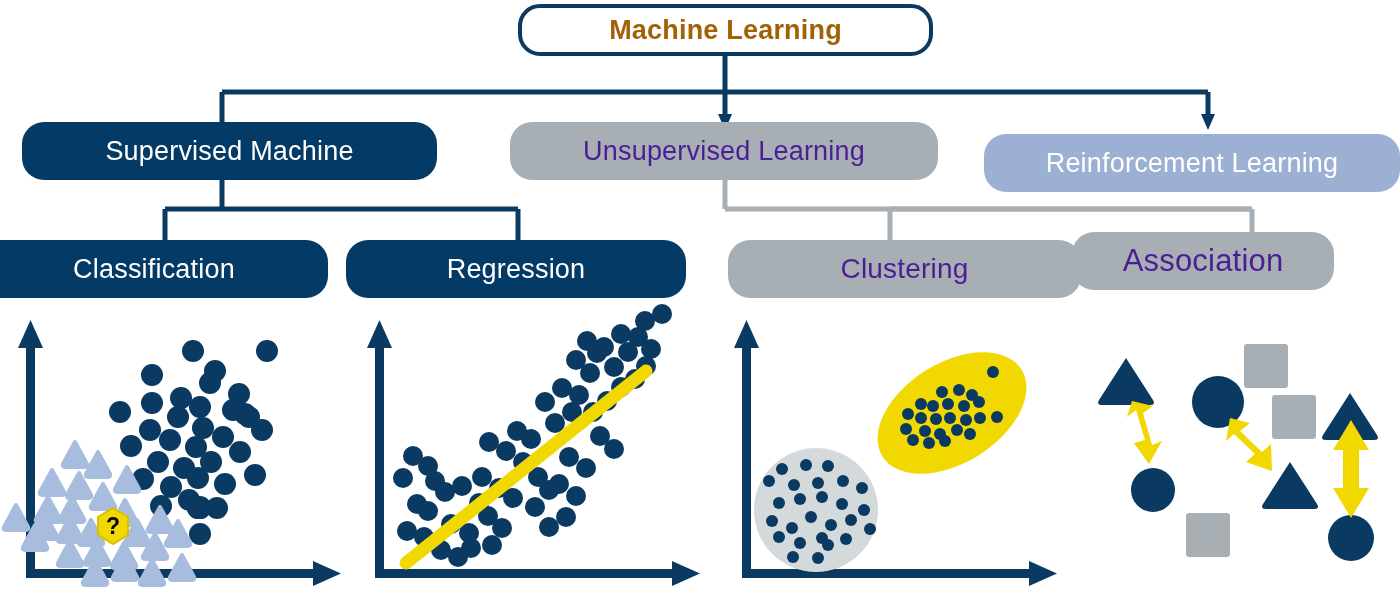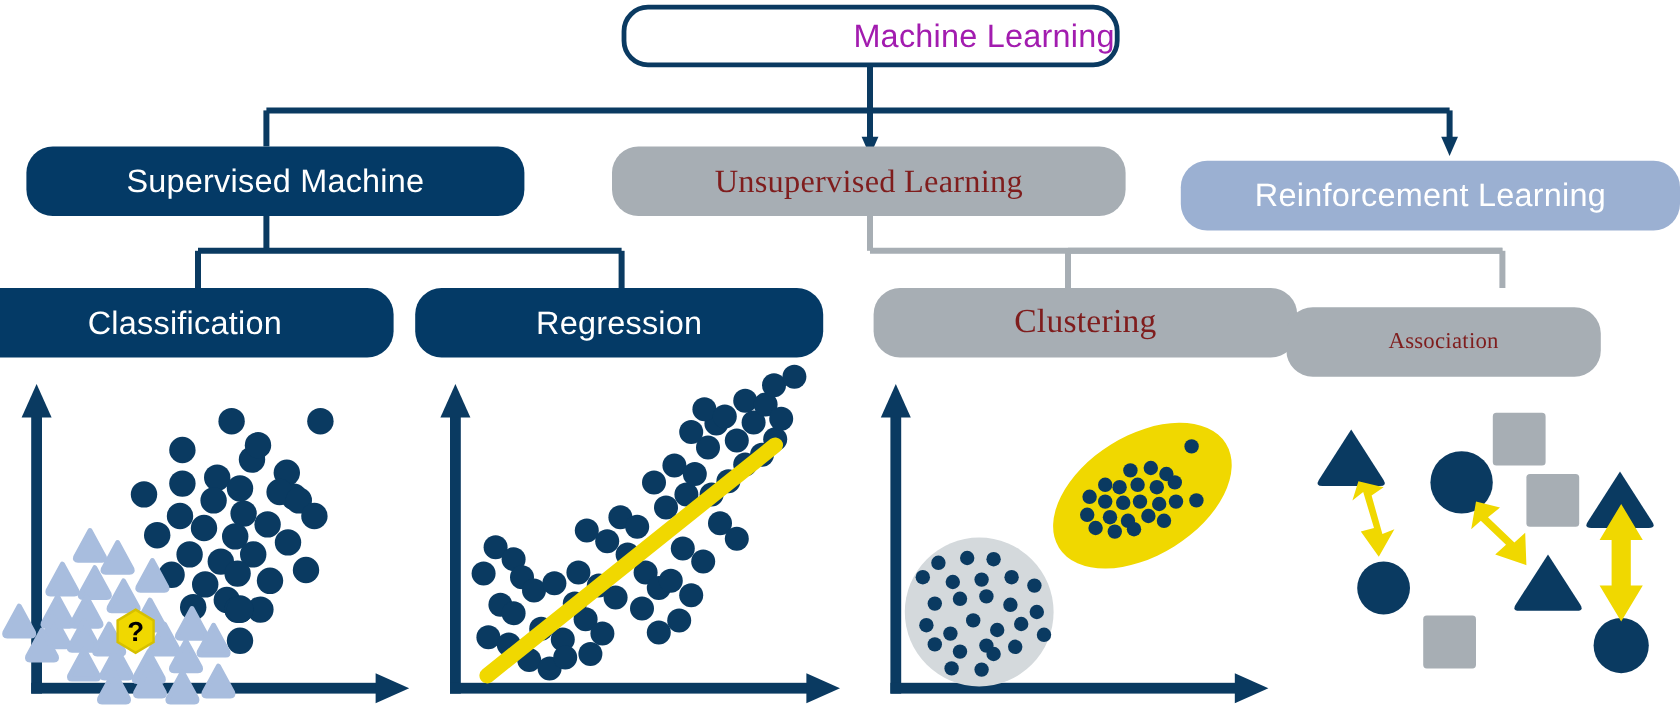--- a/index.html
+++ b/index.html
@@ -24,32 +24,30 @@
     align-items: center;
     justify-content: center;
     box-sizing: border-box;
     border-radius: 22px;
     white-space: nowrap;
     letter-spacing: 0.2px;
   }
   .node.root {
     background: transparent;
     border: 4px solid #0a3a61;
-    color: #a21caf;
-    font-weight: normal;
-    justify-content: flex-end;
+    color: #a16207;
+    font-weight: bold;
   }
   .node.navy {
     background: #043a66;
     color: #ffffff;
   }
   .node.gray {
     background: #a7aeb4;
-    color: #7f1d1d;
-    font-family: Liberation Serif, serif;
+    color: #4c1d95;
   }
   .node.periwinkle {
     background: #9bb0d2;
     color: #ffffff;
   }
   svg.layer {
     position: absolute;
     left: 0;
     top: 0;
     width: 1400px;
@@ -112,21 +110,21 @@
   </div>
 
   <div class="node navy" style="left:346px; top:240px; width:340px; height:58px; font-size:27px;">
     <span>Regression</span>
   </div>
 
   <div class="node gray" style="left:728px; top:240px; width:353px; height:58px; font-size:28px;">
     <span>Clustering</span>
   </div>
 
-  <div class="node gray" style="left:1072px; top:256px; width:262px; height:58px; font-size:19px;">
+  <div class="node gray" style="left:1072px; top:232px; width:262px; height:58px; font-size:31px;">
     <span>Association</span>
   </div>
 
   <svg class="layer" viewBox="0 0 1400 600">
     <defs>
       <g id="tri-light">
         <path d="M0,-13 L12,9 Q13,12 10,12 L-10,12 Q-13,12 -12,9 Z" stroke="#a8bdde" stroke-width="4" stroke-linejoin="round" fill="#a8bdde"></path>
       </g>
     </defs>
 

